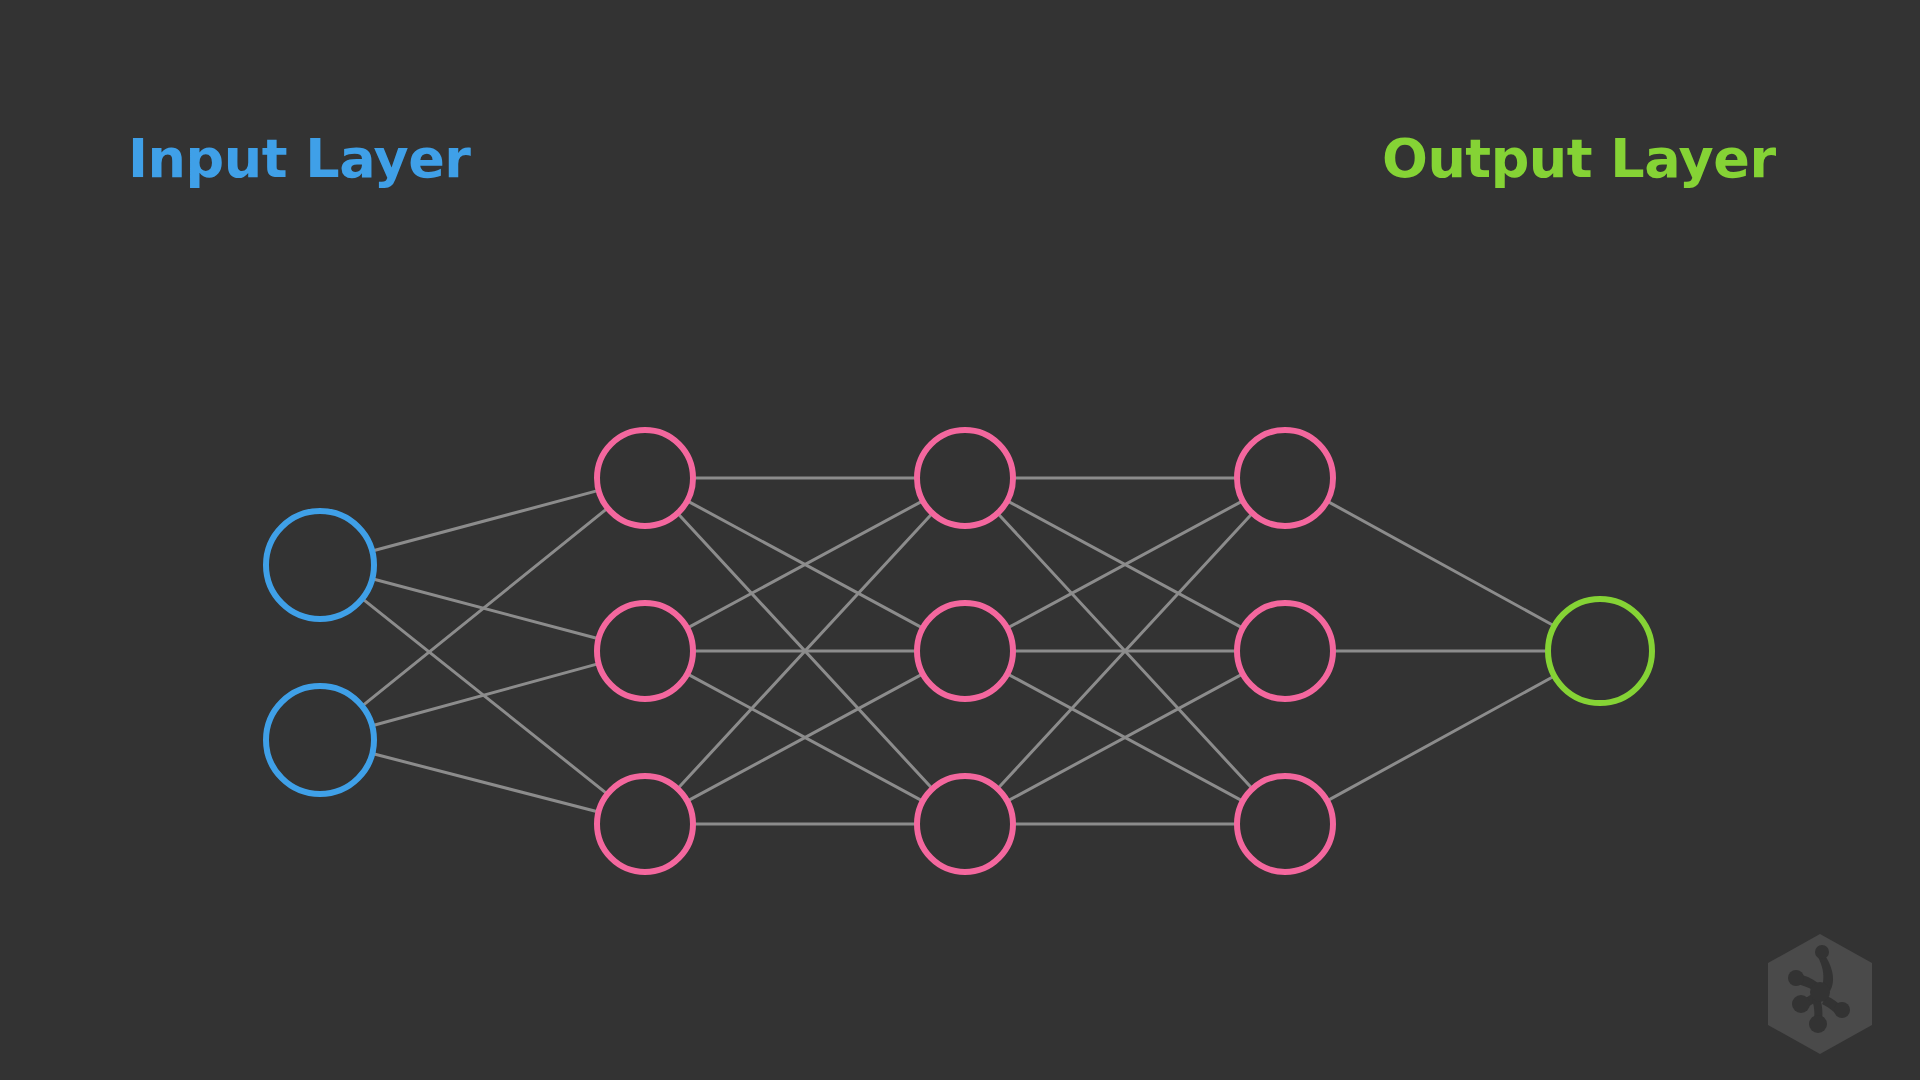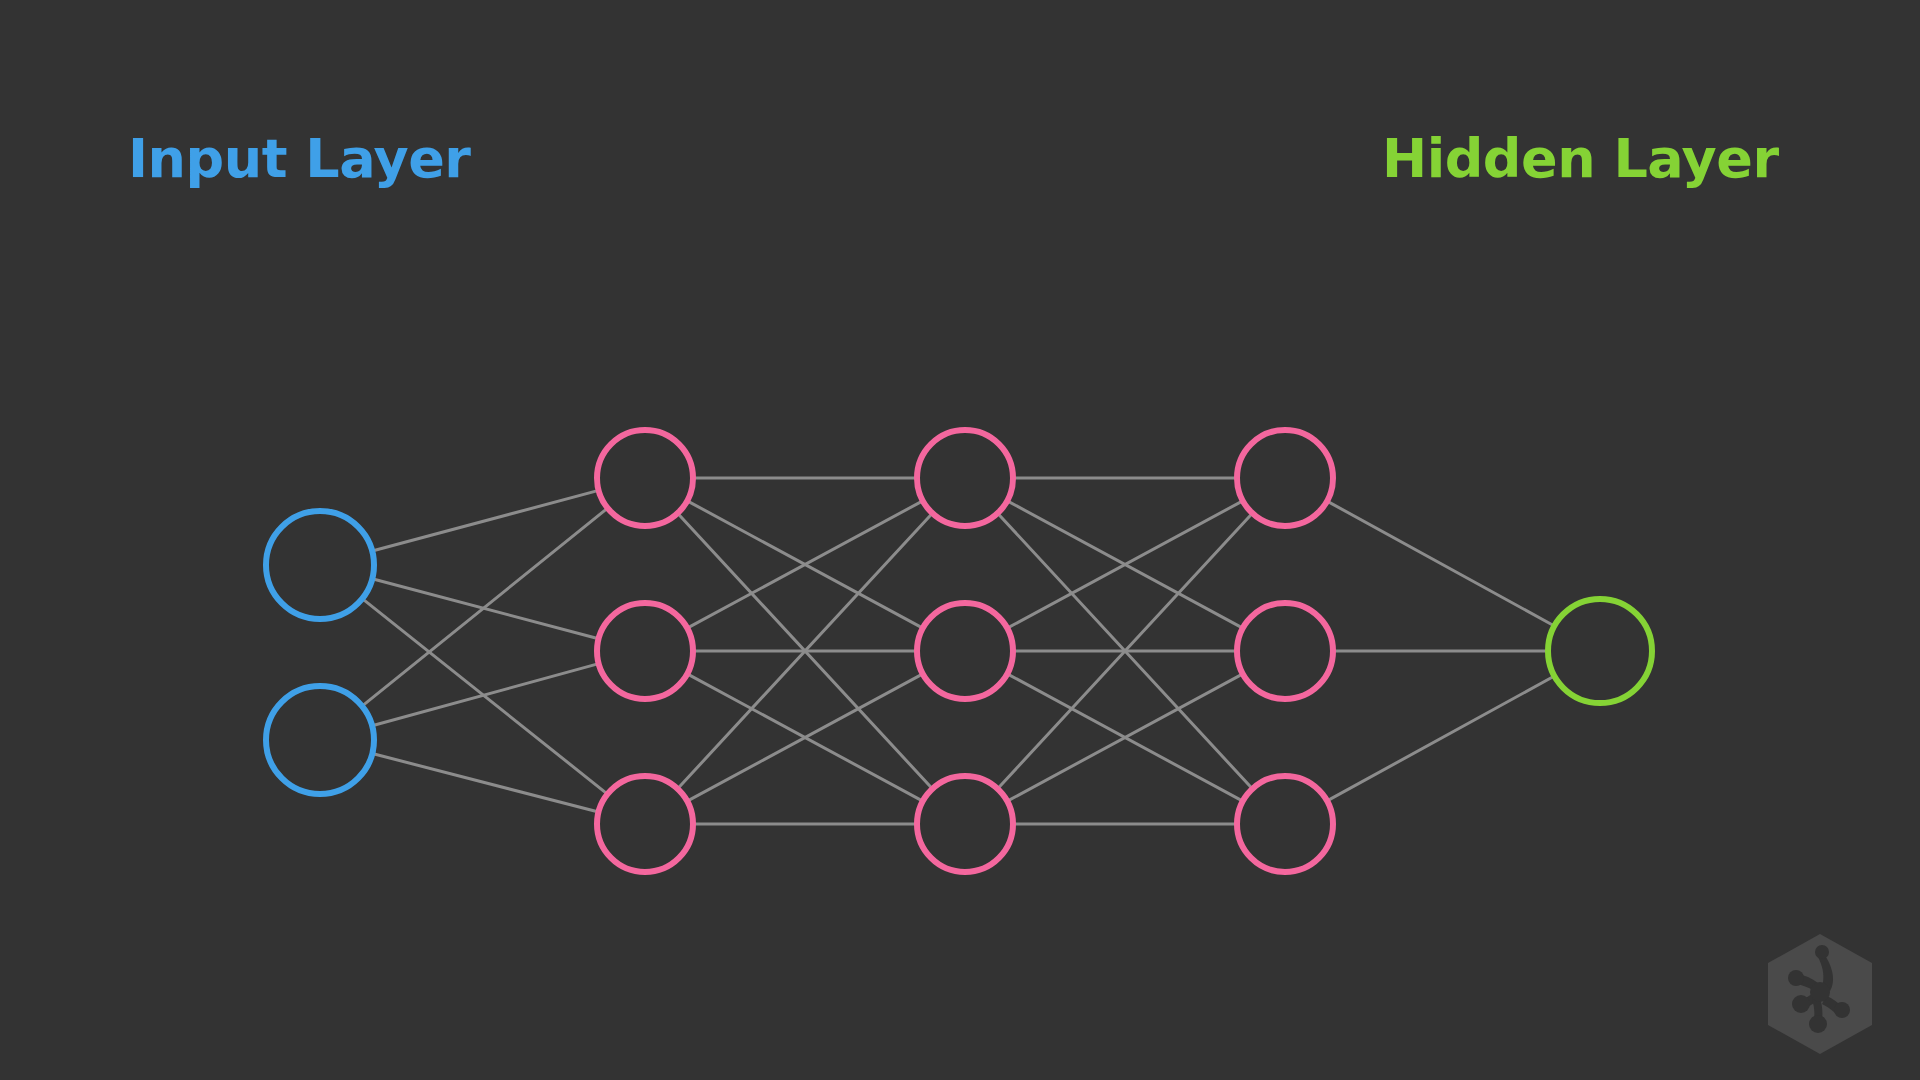--- a/index.html
+++ b/index.html
@@ -96,21 +96,21 @@
         <circle cx="1285" cy="478" r="48" fill="none" stroke="#F4679E" stroke-width="6"></circle>
         <circle cx="1285" cy="651" r="48" fill="none" stroke="#F4679E" stroke-width="6"></circle>
         <circle cx="1285" cy="824" r="48" fill="none" stroke="#F4679E" stroke-width="6"></circle>
         <circle cx="1600" cy="651" r="52" fill="none" stroke="#85D335" stroke-width="6"></circle>
       </g>
   </svg>
 
   <div class="layer-label" id="label-input" style="color: rgb(63, 160, 232); left: 128px; top: 132px;">Input Layer</div>
 
 
-  <div class="layer-label" id="label-output" style="color: rgb(133, 211, 53); left: 1382px; top: 132px;">Hidden Layer</div>
+  <div class="layer-label" id="label-output" style="color: rgb(133, 211, 53); left: 1382px; top: 132px;">Output Layer</div>
 
   <svg id="watermark" viewBox="0 0 120 128" xmlns="http://www.w3.org/2000/svg" style="left: 1760px; top: 930px; width: 120px; height: 128px;">
     <path id="wm-hex" d="M60 4 L112 33 L112 95 L60 124 L8 95 L8 33 Z" fill="#4A4A4A" stroke="none" stroke-linejoin="round"></path>
     <g id="wm-glyph" fill="#333333">
       <path d="M62 22 C66 26 70 33 72 41 C74 49 73 56 70 61 L62 57 C64 50 64 42 61 34 C59 28 57 25 56 23 Z"></path>
       <circle cx="62" cy="22" r="7"></circle>
       <path d="M38 44 C44 45 52 48 58 53 L54 61 C48 57 42 55 37 54 Z"></path>
       <circle cx="36" cy="48" r="8"></circle>
       <path d="M42 70 C48 67 54 63 58 58 L64 64 C59 70 52 75 45 78 Z"></path>
       <circle cx="41" cy="74" r="9"></circle>

